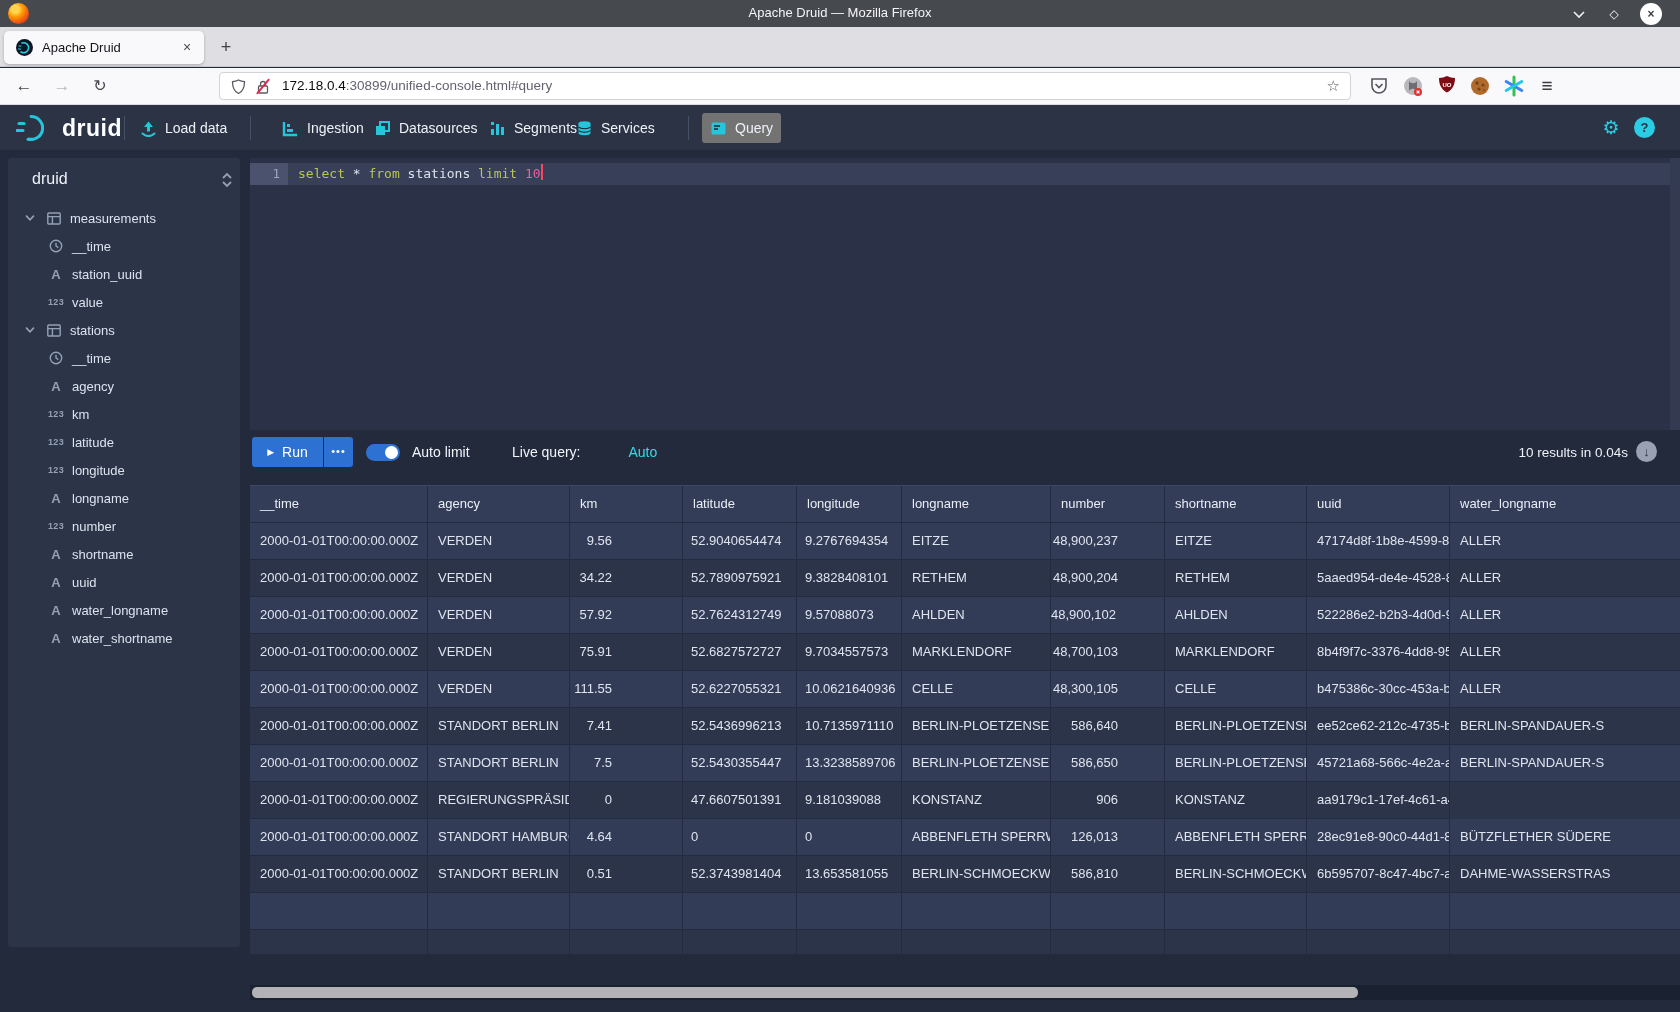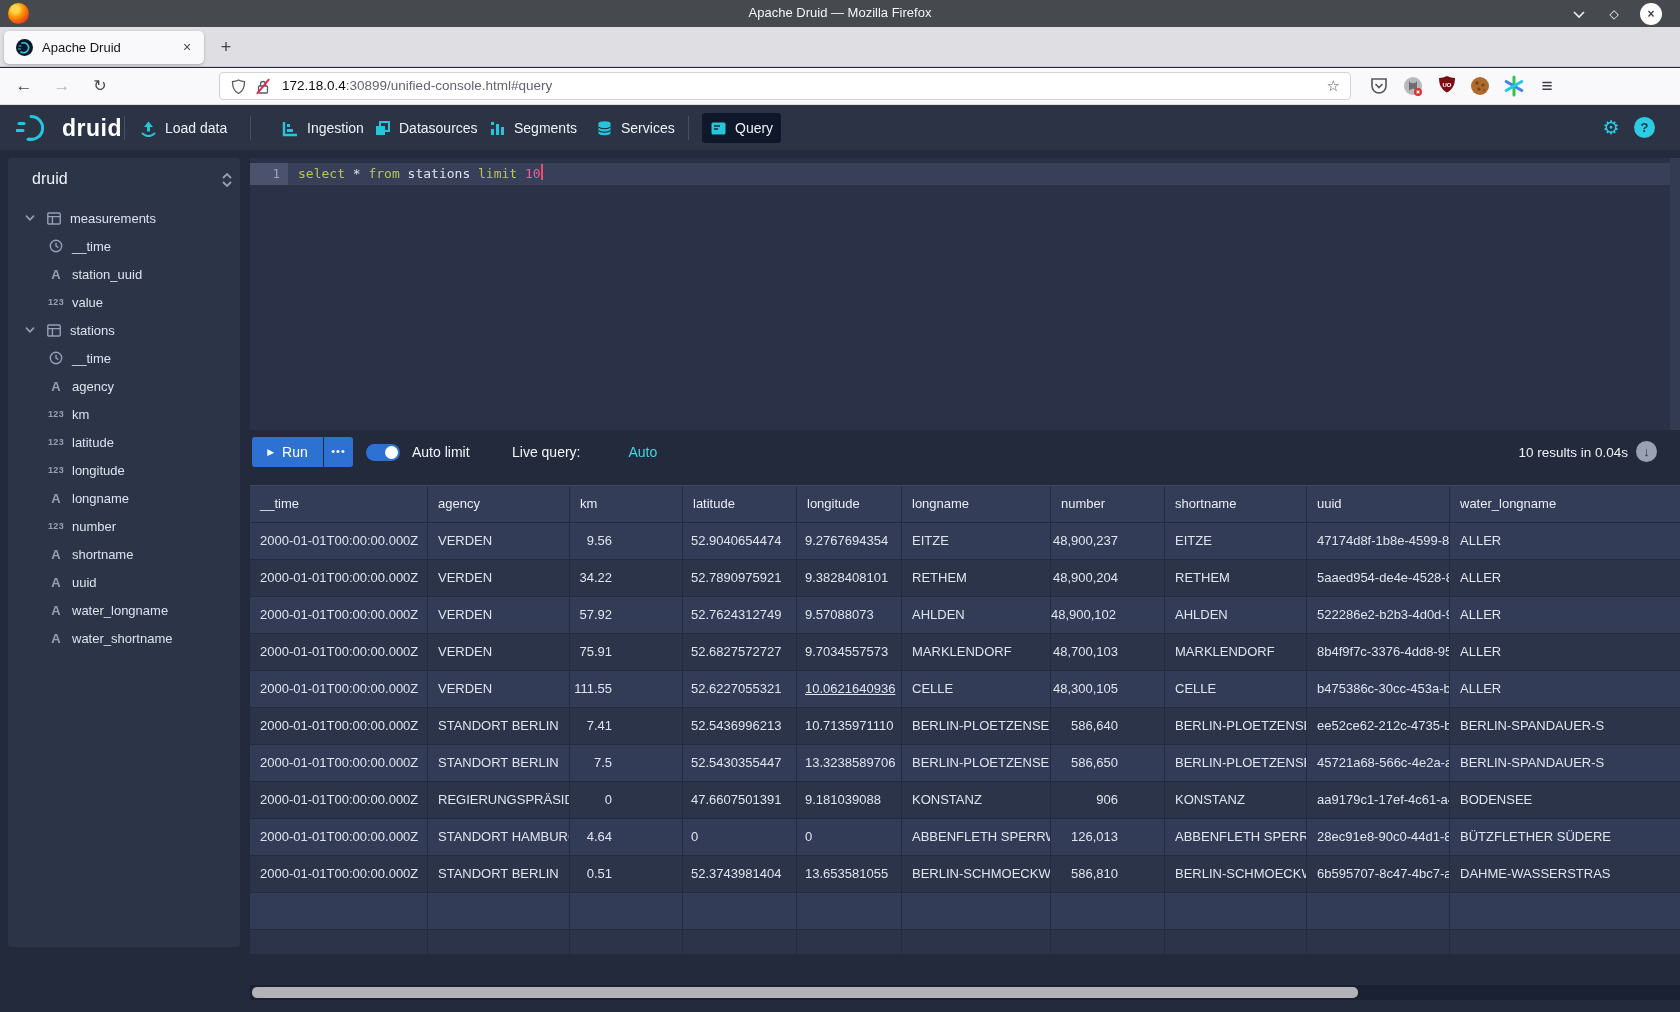--- a/index.html
+++ b/index.html
@@ -50,21 +50,21 @@
   #asterisk-icon { left:1501px; }
   #menu-icon { left:1534px; font-size:19px; color:#3c3c42; text-align:center; line-height:26px; }
 
   
   #druidnav { position:absolute; left:0; top:105px; width:1680px; height:45px; background:#2b3344; }
   #brand { position:absolute; left:16px; top:7px; height:32px; display:flex; align-items:center; }
   #brand-name { margin-left:8px; font-size:23px; font-weight:600; letter-spacing:.5px; color:#fdfeff; }
   .nav-sep { position:absolute; top:11px; width:1px; height:24px; background:#475063; }
   .nav-item { position:absolute; top:8px; height:30px; display:flex; align-items:center; gap:8px; padding:0 8px; border-radius:3px; }
   .nav-item .nav-label { font-size:14px; color:#eef2f9; }
-  .nav-item.active { background:#0f172a; }
+  .nav-item.active { background:#737373; }
   #gear-btn { position:absolute; left:1598px; top:10px; width:26px; height:26px; font-size:19px; color:#2bcde4;
               text-align:center; line-height:26px; }
   #help-btn { position:absolute; left:1634px; top:12px; width:21px; height:21px; background:#2bcde4; border-radius:50%;
               color:#2b3344; font-size:13px; font-weight:bold; text-align:center; line-height:21px; }
 
   
   #sidebar { position:absolute; left:8px; top:158px; width:232px; height:789px; background:#2c3548; border-radius:3px; }
   #schema-name { position:absolute; left:24px; top:12px; font-size:16px; color:#eff3f9; }
   #sort-icon { position:absolute; left:213px; top:14px; }
   #sidebar-items { position:absolute; left:0; top:46px; width:232px; }
@@ -257,21 +257,21 @@
     <span>
       <svg width="17" height="17" viewBox="0 0 17 17">
           <rect x="2" y="9" width="3" height="6" fill="#25c6dc"></rect>
           <rect x="7" y="4" width="3" height="11" fill="#25c6dc"></rect>
           <rect x="12" y="7" width="3" height="8" fill="#25c6dc"></rect>
           <rect x="2" y="2" width="3" height="3" fill="#25c6dc"></rect>
         </svg>
     </span>
     <span class="nav-label">Segments</span>
   </div>
-  <div class="nav-item" style="left:588px">
+  <div class="nav-item" style="left:568px">
     <span>
       <svg width="17" height="17" viewBox="0 0 17 17">
           <ellipse cx="8.5" cy="3.5" rx="6" ry="2.3" fill="#25c6dc"></ellipse>
           <path d="M2.5 3.5v9.5c0 1.3 2.7 2.3 6 2.3s6-1 6-2.3V3.5" fill="#25c6dc"></path>
           <path d="M2.5 7.2c1.2 1 3.4 1.5 6 1.5s4.8-.5 6-1.5M2.5 10.7c1.2 1 3.4 1.5 6 1.5s4.8-.5 6-1.5" stroke="#1b2433" stroke-width="1.1" fill="none"></path>
         </svg>
     </span>
     <span class="nav-label">Services</span>
   </div>
   <div class="nav-sep" style="left:688px"></div>
@@ -498,21 +498,21 @@
       <div class="td al-right" style="width: 114px; padding-right: 46px;">48,700,103</div>
       <div class="td" style="width: 142px; padding-left: 10px;">MARKLENDORF</div>
       <div class="td" style="width: 143px; padding-left: 10px;">8b4f9f7c-3376-4dd8-95c</div>
       <div class="td" style="width: 231px; padding-left: 10px;">ALLER</div>
     </div>
     <div class="tr odd">
       <div class="td" style="width: 178px; padding-left: 10px;">2000-01-01T00:00:00.000Z</div>
       <div class="td" style="width: 142px; padding-left: 10px;">VERDEN</div>
       <div class="td al-right" style="width: 113px; padding-right: 70px;">111.55</div>
       <div class="td" style="width: 114px; padding-left: 8px;">52.6227055321</div>
-      <div class="td" style="width: 105px; padding-left: 8px; text-decoration: underline;">10.0621640936</div>
+      <div class="td" style="width: 105px; padding-left: 8px;">10.0621640936</div>
       <div class="td" style="width: 149px; padding-left: 10px;">CELLE</div>
       <div class="td al-right" style="width: 114px; padding-right: 46px;">48,300,105</div>
       <div class="td" style="width: 142px; padding-left: 10px;">CELLE</div>
       <div class="td" style="width: 143px; padding-left: 10px;">b475386c-30cc-453a-b3</div>
       <div class="td" style="width: 231px; padding-left: 10px;">ALLER</div>
     </div>
     <div class="tr even">
       <div class="td" style="width: 178px; padding-left: 10px;">2000-01-01T00:00:00.000Z</div>
       <div class="td" style="width: 142px; padding-left: 10px;">STANDORT BERLIN</div>
       <div class="td al-right" style="width: 113px; padding-right: 70px;">7.41</div>
@@ -539,21 +539,20 @@
     <div class="tr even">
       <div class="td" style="width: 178px; padding-left: 10px;">2000-01-01T00:00:00.000Z</div>
       <div class="td" style="width: 142px; padding-left: 10px;">REGIERUNGSPRÄSIDIUM</div>
       <div class="td al-right" style="width: 113px; padding-right: 70px;">0</div>
       <div class="td" style="width: 114px; padding-left: 8px;">47.6607501391</div>
       <div class="td" style="width: 105px; padding-left: 8px;">9.181039088</div>
       <div class="td" style="width: 149px; padding-left: 10px;">KONSTANZ</div>
       <div class="td al-right" style="width: 114px; padding-right: 46px;">906</div>
       <div class="td" style="width: 142px; padding-left: 10px;">KONSTANZ</div>
       <div class="td" style="width: 143px; padding-left: 10px;">aa9179c1-17ef-4c61-a48</div>
-      <div class="td" style="width: 231px; padding-left: 10px;">BODENSEE</div>
     </div>
     <div class="tr odd">
       <div class="td" style="width: 178px; padding-left: 10px;">2000-01-01T00:00:00.000Z</div>
       <div class="td" style="width: 142px; padding-left: 10px;">STANDORT HAMBURG</div>
       <div class="td al-right" style="width: 113px; padding-right: 70px;">4.64</div>
       <div class="td" style="width: 114px; padding-left: 8px;">0</div>
       <div class="td" style="width: 105px; padding-left: 8px;">0</div>
       <div class="td" style="width: 149px; padding-left: 10px;">ABBENFLETH SPERRWERK</div>
       <div class="td al-right" style="width: 114px; padding-right: 46px;">126,013</div>
       <div class="td" style="width: 142px; padding-left: 10px;">ABBENFLETH SPERRWERK</div>

